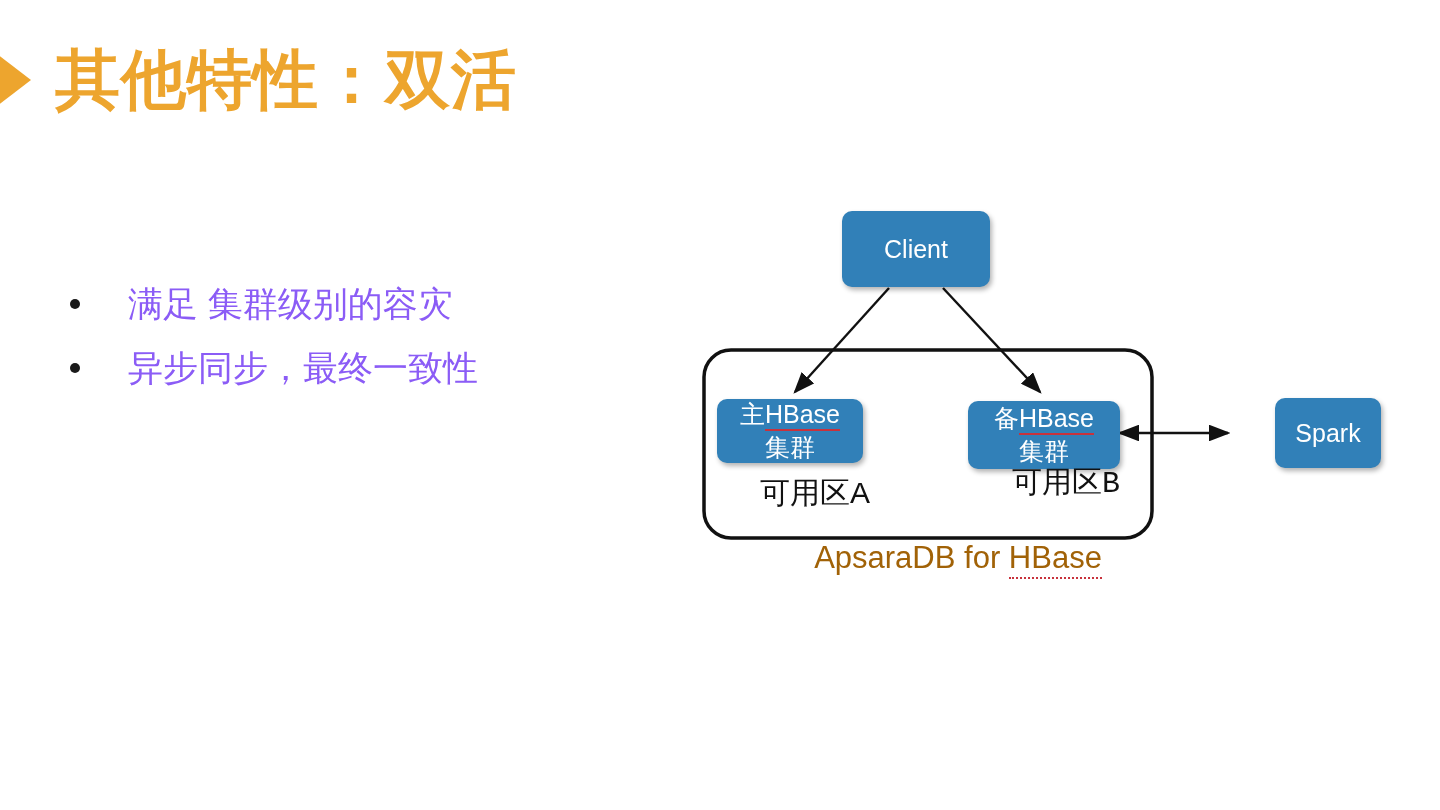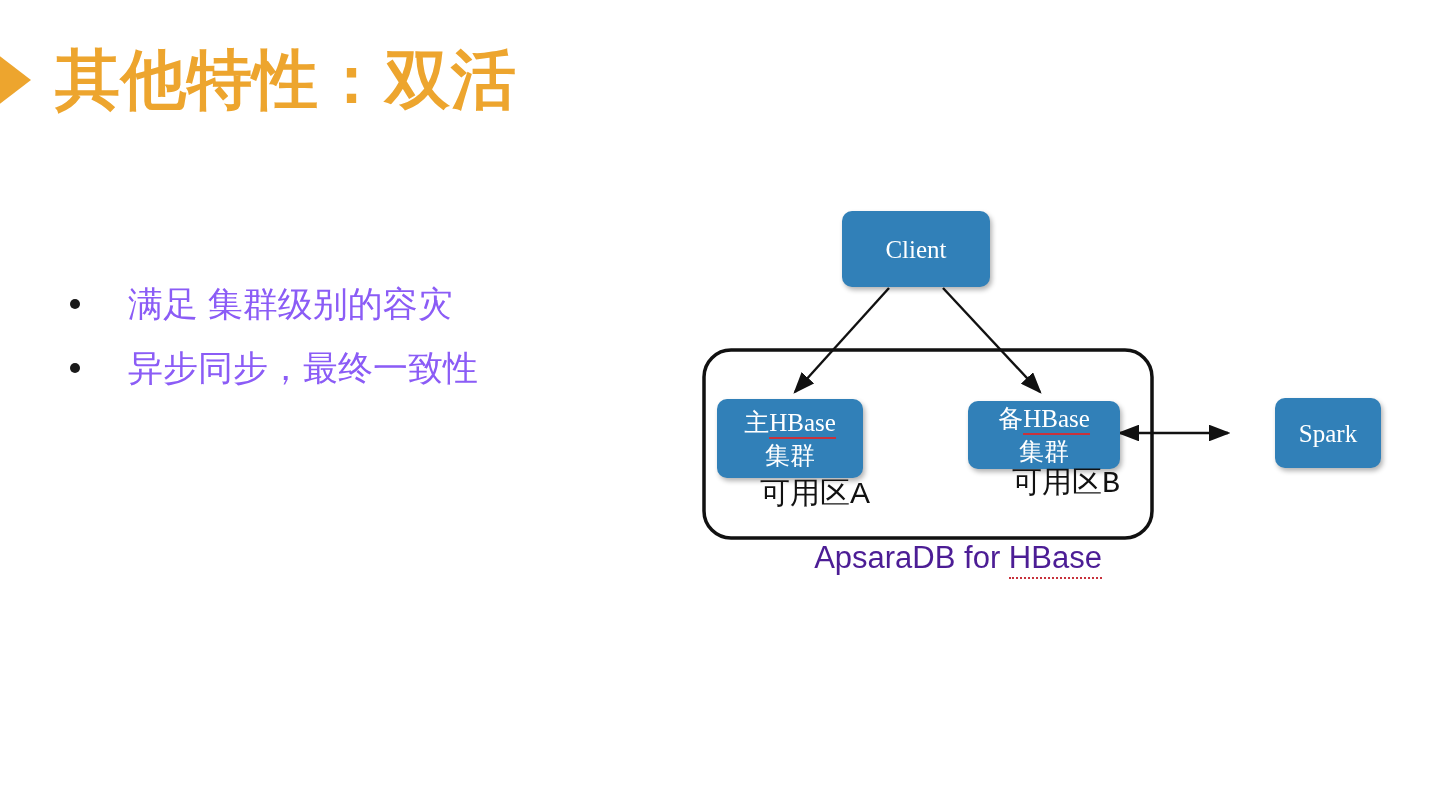--- a/index.html
+++ b/index.html
@@ -79,55 +79,54 @@
     position:absolute;
     background:#3180b8;
     border-radius:10px;
     box-shadow:2px 3px 5px rgba(0,0,0,0.30);
     color:#ffffff;
     display:flex;
     flex-direction:column;
     align-items:center;
     justify-content:center;
     text-align:center;
-    font-family:Liberation Serif, serif;
   }
   .node-line {
     font-size:25px;
     line-height:1.32;
     color:#ffffff;
     white-space:nowrap;
   }
   .spellcheck {
     border-bottom:2px solid #c8323c;
     padding-bottom:1px;
   }
 
   #node-client { left:152px; top:21px; width:148px; height:76px; }
-  #node-primary-hbase { left:27px; top:209px; width:146px; height:79px; }
+  #node-primary-hbase { left:27px; top:209px; width:146px; height:64px; }
   #node-standby-hbase { left:278px; top:211px; width:152px; height:68px; }
   #node-spark { left:542px; top:208px; width:106px; height:70px;margin-left:43px; }
 
   .zone-label {
     position:absolute;
     font-size:30px;
     color:#111111;
     white-space:nowrap;
     margin-left:27px;
   }
   #zone-a { left:43px; top:283px; }
   #zone-b { left:295px; top:272px;font-family:Liberation Mono, monospace; }
 
   #region-caption {
     position:absolute;
     left:78px; top:350px;
     width:380px;
     text-align:center;
     font-size:31px;
-    color:#4c1d95;
+    color:#a16207;
     white-space:nowrap;
   }
   #region-caption .dotted-spell {
     border-bottom:2px dotted #c8323c;
     padding-bottom:2px;
   }
 </style>
 </head>
 <body>
 

